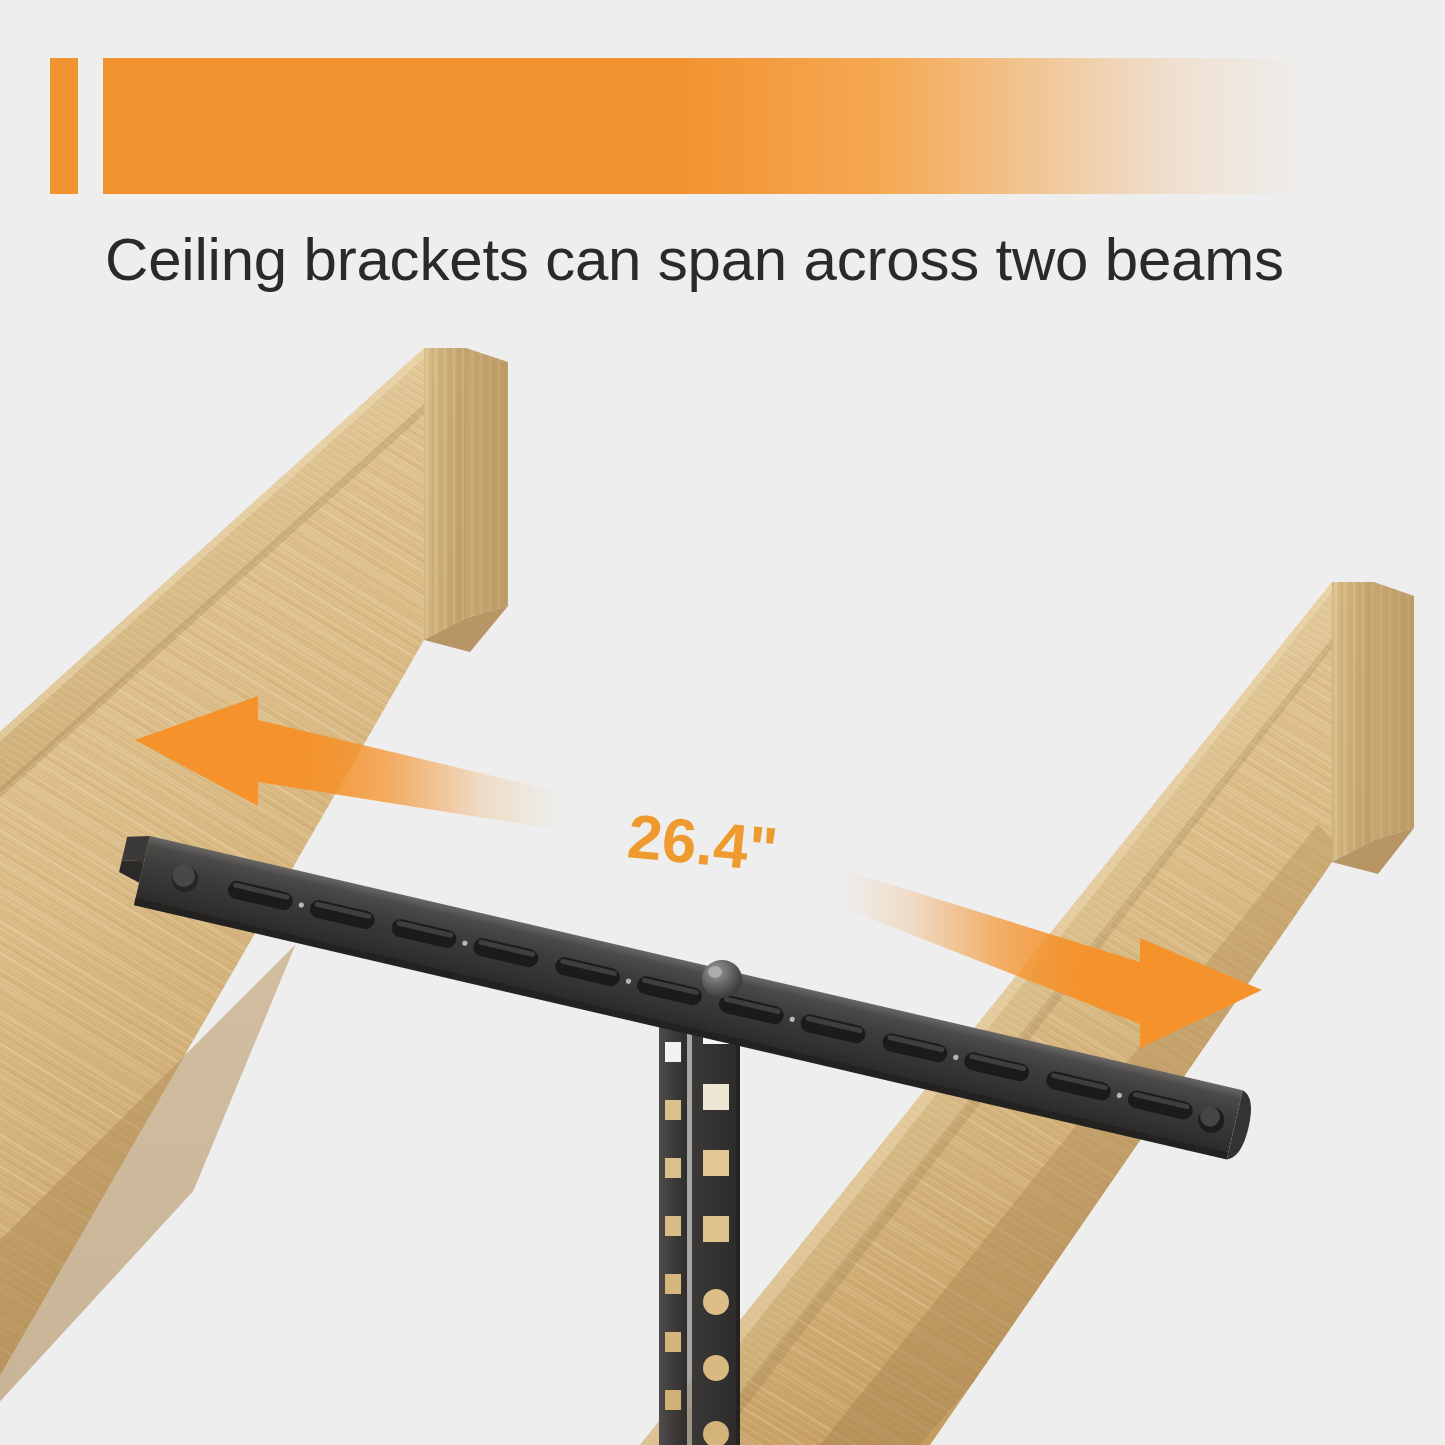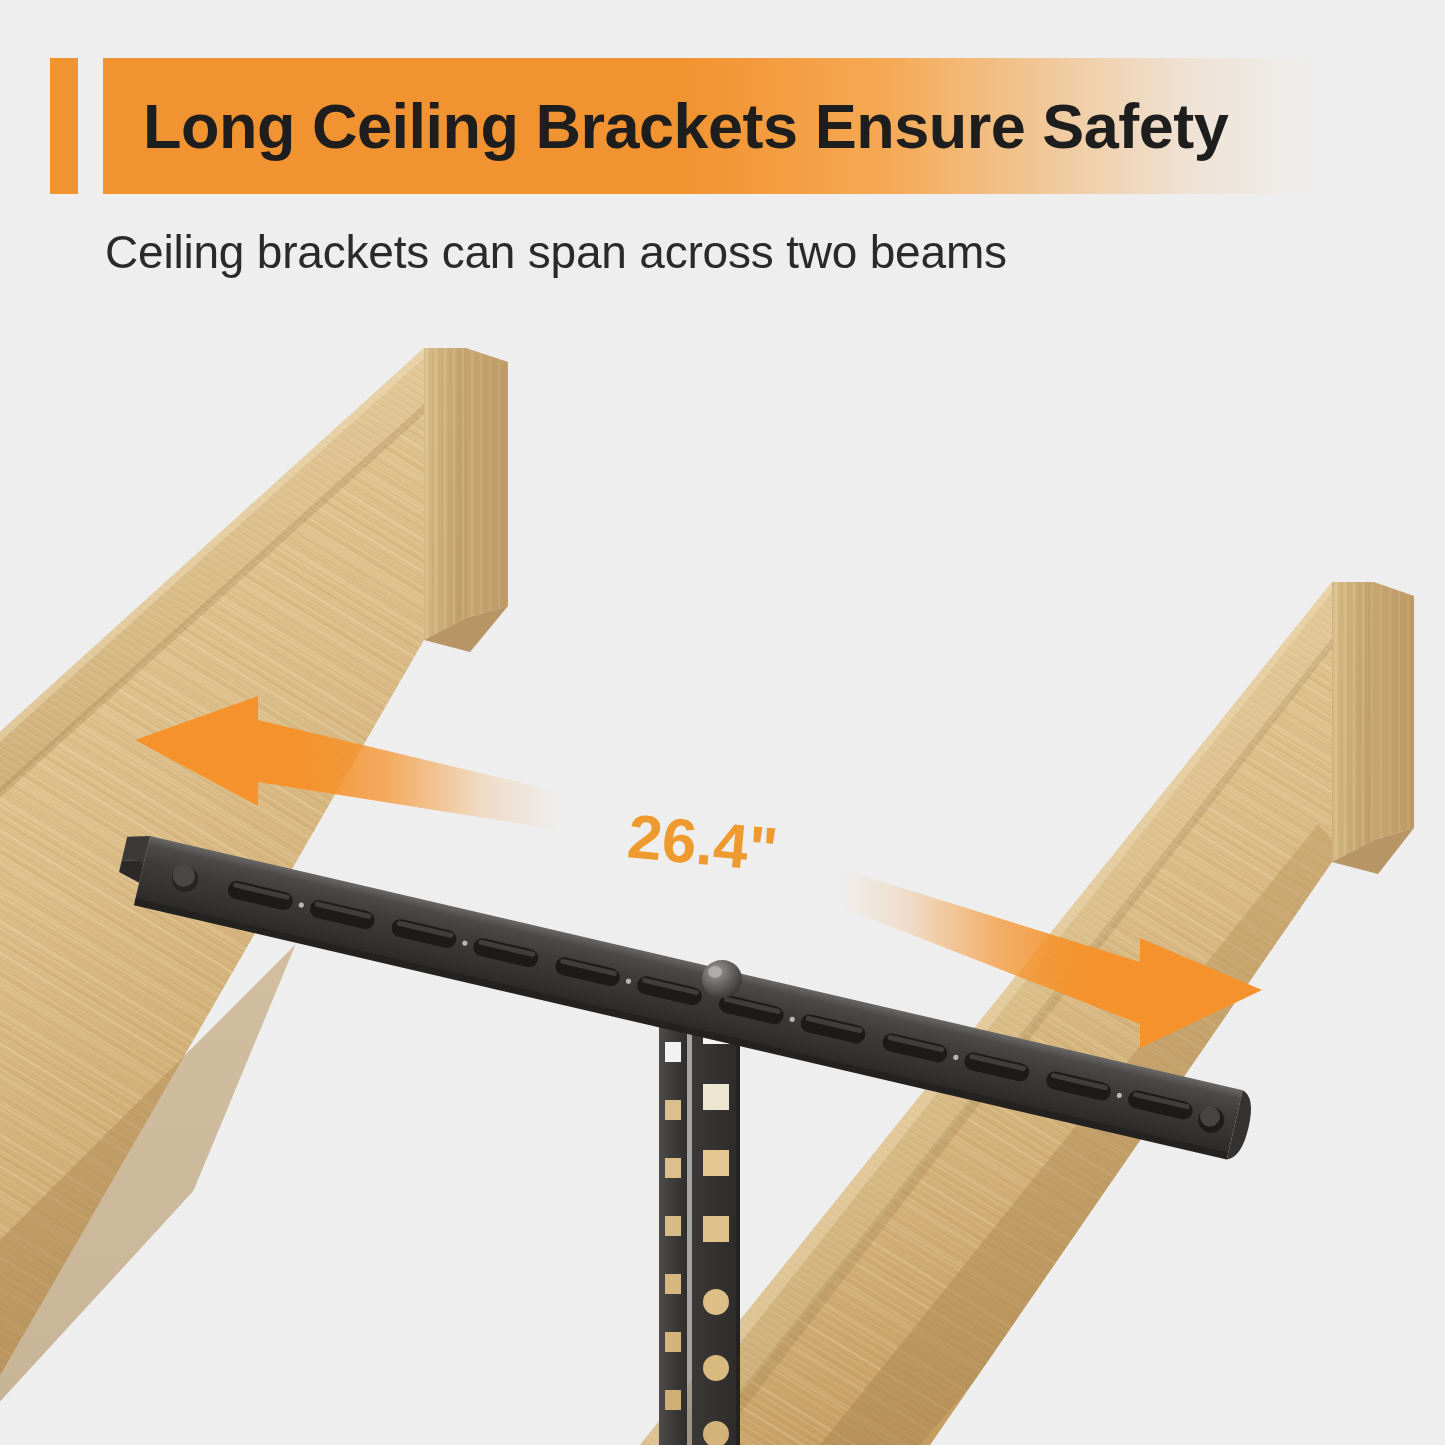--- a/index.html
+++ b/index.html
@@ -33,21 +33,21 @@
     width:1230px; height:136px;
     display:flex; align-items:center;
     font-size:63px; font-weight:bold;
     letter-spacing:-0.5px;
     color:#1E1E1E;
     white-space:nowrap;
   }
 
   #page-subtitle {
     position:absolute; left:105px; top:225px;
-    font-size:46px; font-weight:normal;
+    font-size:60px; font-weight:normal;
     color:#2A2A2A;
     letter-spacing:-0.2px;
     white-space:nowrap;
   }
 
   
   #scene { position:absolute; left:0; top:300px; width:1445px; height:1145px; overflow:hidden; }
   #scene svg { display:block; }
   .vis-label { pointer-events:none; }
 
@@ -66,21 +66,20 @@
 </style>
 </head>
 <body>
 
 <div id="header-block">
 
   <div id="title-accent-bar"></div>
 
   <div id="title-banner"></div>
 
-  <div id="page-title">Long Ceiling Brackets Ensure Safety</div>
 
   <div id="page-subtitle">Ceiling brackets can span across two beams</div>
 </div>
 
 <div id="scene">
 
   <svg width="1445" height="1145" viewBox="0 0 1445 1145" xmlns="http://www.w3.org/2000/svg">
     <defs>
 
       <linearGradient id="woodFace" x1="0" y1="0" x2="0.35" y2="1">

